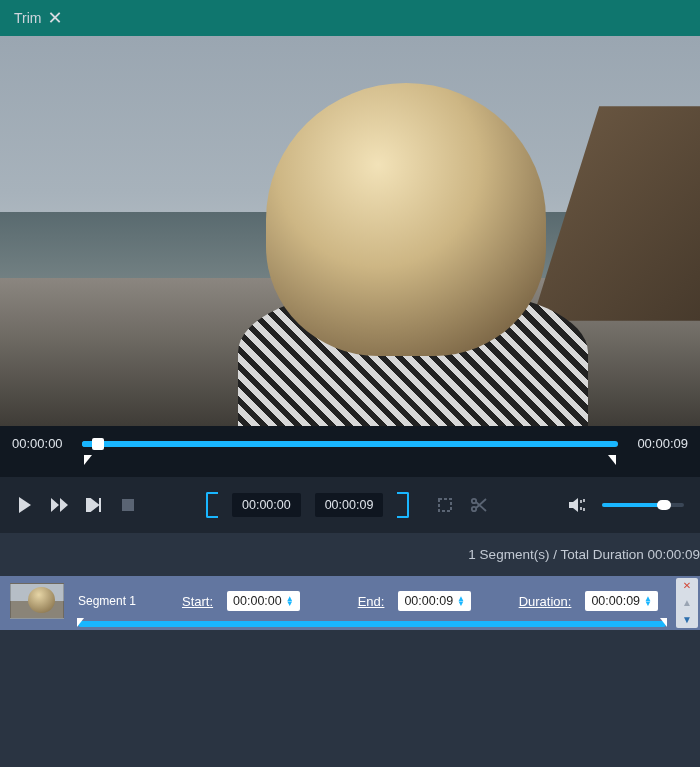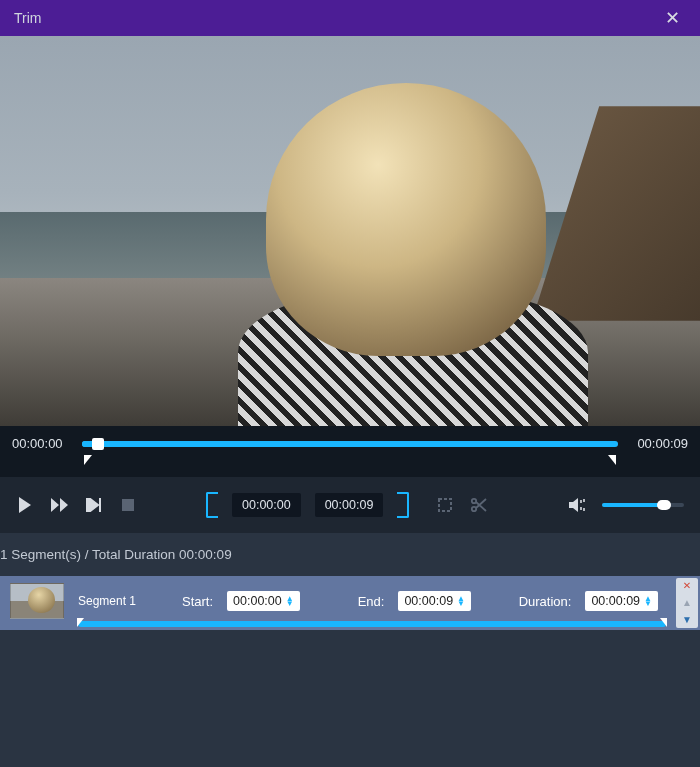--- a/index.html
+++ b/index.html
@@ -7,25 +7,25 @@
     width: 700px;
     height: 767px;
     background: #2a3442;
     font-family: -apple-system, "Segoe UI", Arial, sans-serif;
     font-size: 13px;
     color: #bcc4cf;
     overflow: hidden;
   }
   .titlebar {
     height: 36px;
-    background: #4c1d95;
+    background: #0f766e;
     display: flex;
     align-items: center;
     padding: 0 14px;
-    justify-content: space-between;
+    justify-content: flex-start;
   }
   .titlebar-title { color: #cfd5dd; font-size: 14px; }
   .close-x { color: #d7dbe1; font-size: 18px; cursor: pointer; padding: 4px 6px; }
   .preview {
     width: 700px;
     height: 390px;
     position: relative;
     overflow: hidden;
     background: #000;
   }
@@ -67,30 +67,30 @@
     width:12px; height:26px; border:2px solid #19b6ff; border-right:none; border-radius:2px 0 0 2px;
   }
   .bracket.right { border:2px solid #19b6ff; border-left:none; border-radius:0 2px 2px 0;}
   .timebox {
     background:#0f1620; color:#dfe4ea; padding:5px 10px; border-radius:2px; font-size:12.5px;
   }
   .vol-track { width:82px; height:4px; background:#3a4656; border-radius:2px; position:relative; }
   .vol-fill { position:absolute; left:0; top:0; bottom:0; width:75%; background:#19b6ff; border-radius:2px;}
   .vol-thumb { position:absolute; left:75%; top:50%; transform:translate(-50%,-50%); width:14px; height:10px; background:#fff; border-radius:5px;}
 
-  .summary-bar { background:#2a3442; text-align:left; padding:14px 0; color:#c3cad4; font-size:13.5px;}
+  .summary-bar { background:#2a3442; text-align:right; padding:14px 0; color:#c3cad4; font-size:13.5px;}
 
   .segment-row {
     background:#6276a0; height:54px; display:flex; align-items:center; padding:2px 6px 6px 10px; gap:14px;
     position:relative;
   }
   .seg-thumb { width:54px; height:36px; background: linear-gradient(#b6bec6 0 50%, #8a8478 50% 100%); position:relative; border:1px solid rgba(0,0,0,.2);}
   .seg-thumb::after{content:"";position:absolute;left:32%;top:8%;width:52%;height:78%;background:radial-gradient(circle at 40% 30%,#e6d5a6,#7a643e);border-radius:50%;}
   .seg-name { color:#fff; font-size:12px; width:90px;}
-  .field-label { color:#fff; font-size:13px; }
+  .field-label { color:#fff; font-size:13px;text-decoration:underline; }
   .spinbox {
     background:#fff; color:#222; padding:3px 6px; border-radius:2px; display:flex; align-items:center; gap:4px;
     font-size:12.5px;
   }
   .spin-arrows { display:flex; flex-direction:column; line-height:5px; font-size:8px; color:#19b6ff; }
   .seg-track-wrap{ position:absolute; left:78px; right:34px; bottom:3px; height:6px;}
   .seg-track{position:absolute; inset:0; background:#19b6ff; border-radius:3px;}
   .seg-in{position:absolute;left:-1px;top:-3px;width:0;height:0;border-left:7px solid #fff;border-bottom:9px solid transparent;}
   .seg-out{position:absolute;right:-1px;top:-3px;width:0;height:0;border-right:7px solid #fff;border-bottom:9px solid transparent;}
 

